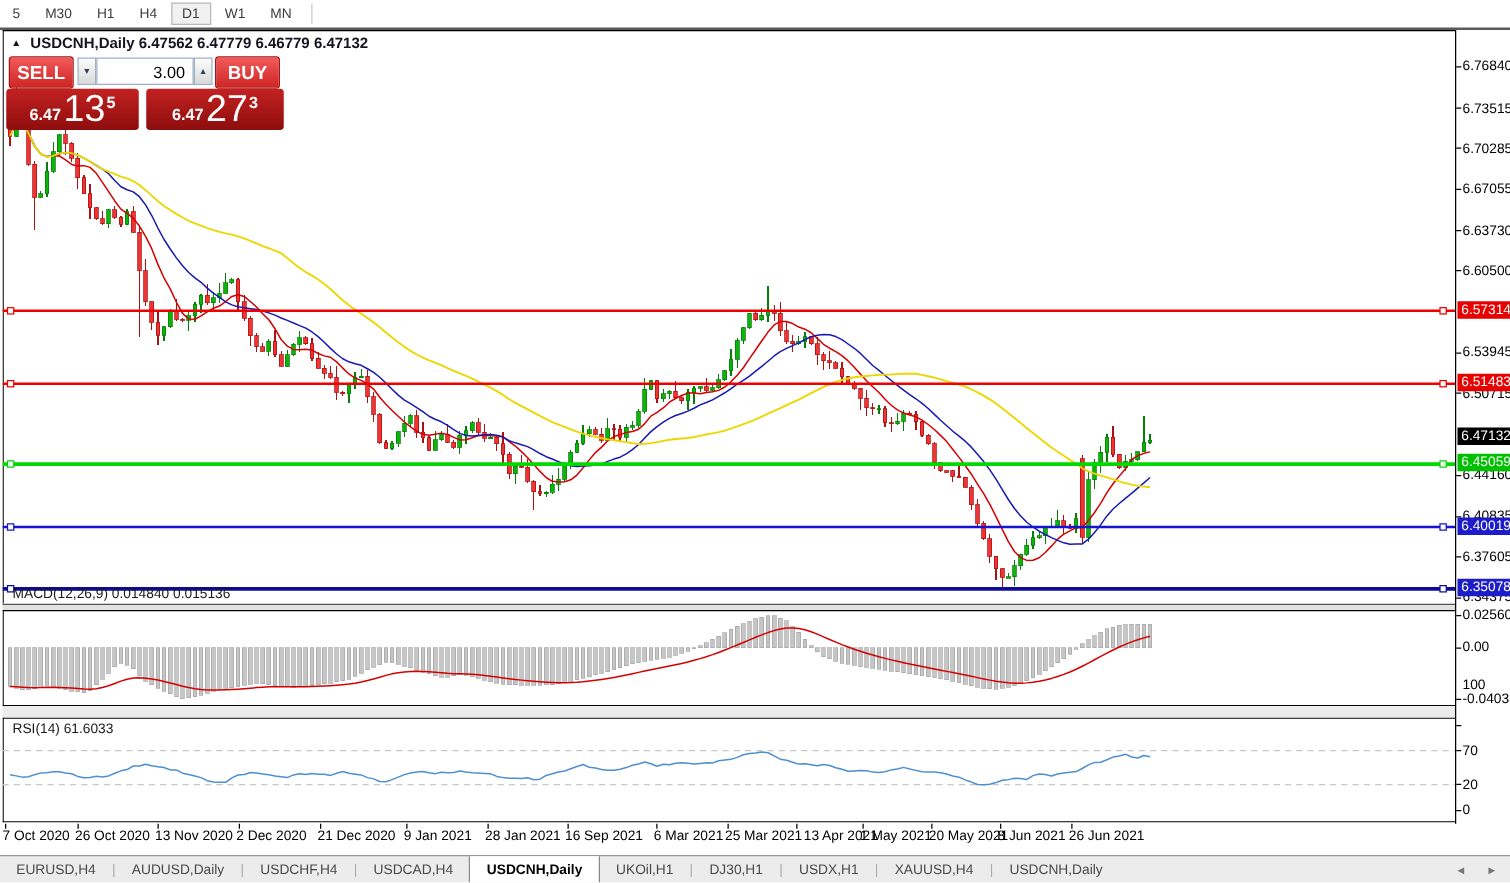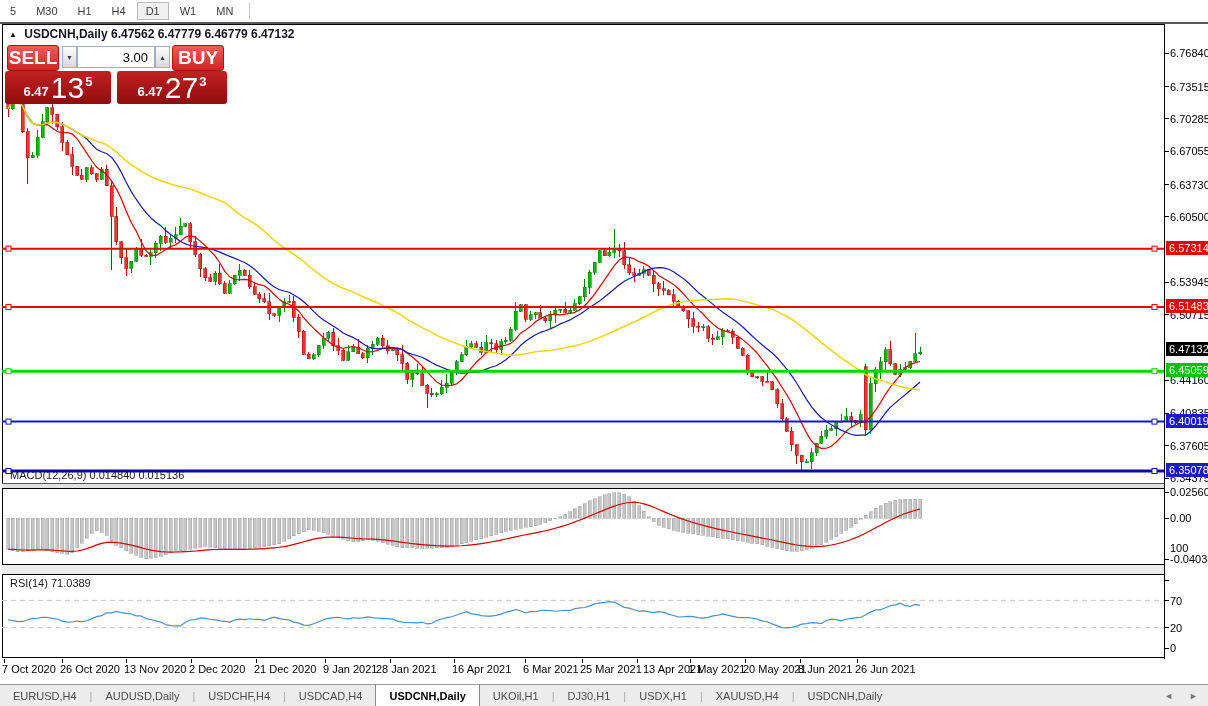--- a/index.html
+++ b/index.html
@@ -21,21 +21,21 @@
   .price-badge{position:absolute;left:1166px;font-size:11px;color:#fff;padding:1px 4px 1px 3px;white-space:nowrap;}
   .date-tick{position:absolute;width:1px;height:4px;background:#000;top:659px;}
   .date-label{position:absolute;top:663px;font-size:11px;color:#000;white-space:nowrap;}
   .ind-label{position:absolute;font-size:11px;color:#1a1a1a;white-space:nowrap;}
   
   .chart-title{position:absolute;left:9px;top:27px;font-size:12px;font-weight:700;color:#14141e;white-space:nowrap;z-index:5;}
   .chart-title .tri{font-size:8px;position:relative;top:-1px;margin-right:4px;cursor:default;}
   
   .trade-panel{position:absolute;left:5px;top:44px;width:222px;height:60px;z-index:6;}
   .tp-btn{position:absolute;top:1px;width:50px;height:24px;border:1px solid #a81515;border-radius:3px;
-          background:linear-gradient(#f15b5b,#cf2424);color:#fff;font-size:19px;font-weight:700;
+          background:linear-gradient(#f15b5b,#cf2424);color:#fff;font-size:15px;font-weight:700;
           display:flex;align-items:center;justify-content:center;cursor:pointer;}
   .tp-spin{position:absolute;top:2px;width:15px;height:22px;box-sizing:border-box;border:1px solid #9fb0c4;
            background:linear-gradient(#fdfdfd,#d9d9d9);color:#345;font-size:7px;
            display:flex;align-items:center;justify-content:center;cursor:pointer;}
   .tp-vol{position:absolute;left:72px;top:2px;width:78px;height:22px;box-sizing:border-box;border:1px solid #9fb0c4;
           font-size:13px;text-align:right;padding:0 6px;font-family:"Liberation Sans",sans-serif;}
   .tp-price{position:absolute;top:27px;height:33px;border-radius:3px;color:#fff;cursor:pointer;
             background:linear-gradient(#c32121,#8e0d0d);display:flex;align-items:flex-end;justify-content:center;
             padding-bottom:2px;box-sizing:border-box;}
   .tp-price .pfx{font-size:13px;font-weight:700;margin-right:2px;line-height:20px;}
@@ -724,23 +724,23 @@
     <div class="date-label" style="left:60px">26 Oct 2020</div>
     <div class="date-tick" style="left:126px"></div>
     <div class="date-label" style="left:124px">13 Nov 2020</div>
     <div class="date-tick" style="left:191px"></div>
     <div class="date-label" style="left:189px">2 Dec 2020</div>
     <div class="date-tick" style="left:256px"></div>
     <div class="date-label" style="left:254px">21 Dec 2020</div>
     <div class="date-tick" style="left:325px"></div>
     <div class="date-label" style="left:323px">9 Jan 2021</div>
     <div class="date-tick" style="left:390px"></div>
-    <div class="date-label" style="left:376px">28 Jan 2021</div>
+    <div class="date-label" style="left:388px">28 Jan 2021</div>
     <div class="date-tick" style="left:454px"></div>
-    <div class="date-label" style="left:452px">16 Apr 2021</div>
+    <div class="date-label" style="left:452px">16 Sep 2021</div>
     <div class="date-tick" style="left:525px"></div>
     <div class="date-label" style="left:523px">6 Mar 2021</div>
     <div class="date-tick" style="left:582px"></div>
     <div class="date-label" style="left:580px">25 Mar 2021</div>
     <div class="date-tick" style="left:637px"></div>
     <div class="date-label" style="left:643px">13 Apr 2021</div>
     <div class="date-tick" style="left:690px"></div>
     <div class="date-label" style="left:688px">1 May 2021</div>
     <div class="date-tick" style="left:745px"></div>
     <div class="date-label" style="left:743px">20 May 2021</div>
@@ -775,21 +775,21 @@
     <span class="pfx">6.47</span>
     <span class="big">27</span>
     <span class="sup">3</span>
   </div>
 </div>
 
 <div class="ind-label" style="left:10px;top:469px">
   <span>MACD(12,26,9)</span> <span>0.014840 0.015136</span>
 </div>
 <div class="ind-label" style="left:10px;top:577px">
-  <span>RSI(14)</span> <span>71.0389</span>
+  <span>RSI(14)</span> <span>61.6033</span>
 </div>
 
 <div class="tabbar">
   <span id="tabs-slot" style="display:flex;align-items:stretch">
       <span class="tab">EURUSD,H4</span>
       <span class="tab-sep">|</span>
       <span class="tab">AUDUSD,Daily</span>
       <span class="tab-sep">|</span>
       <span class="tab">USDCHF,H4</span>
       <span class="tab-sep">|</span>

